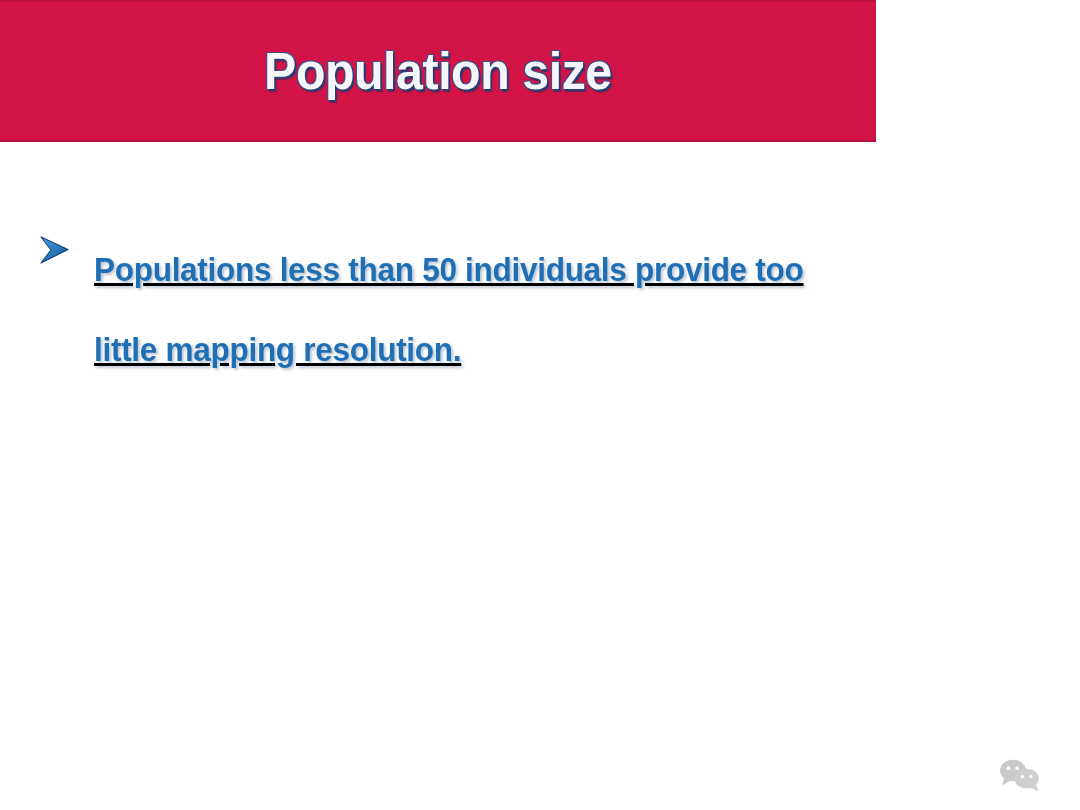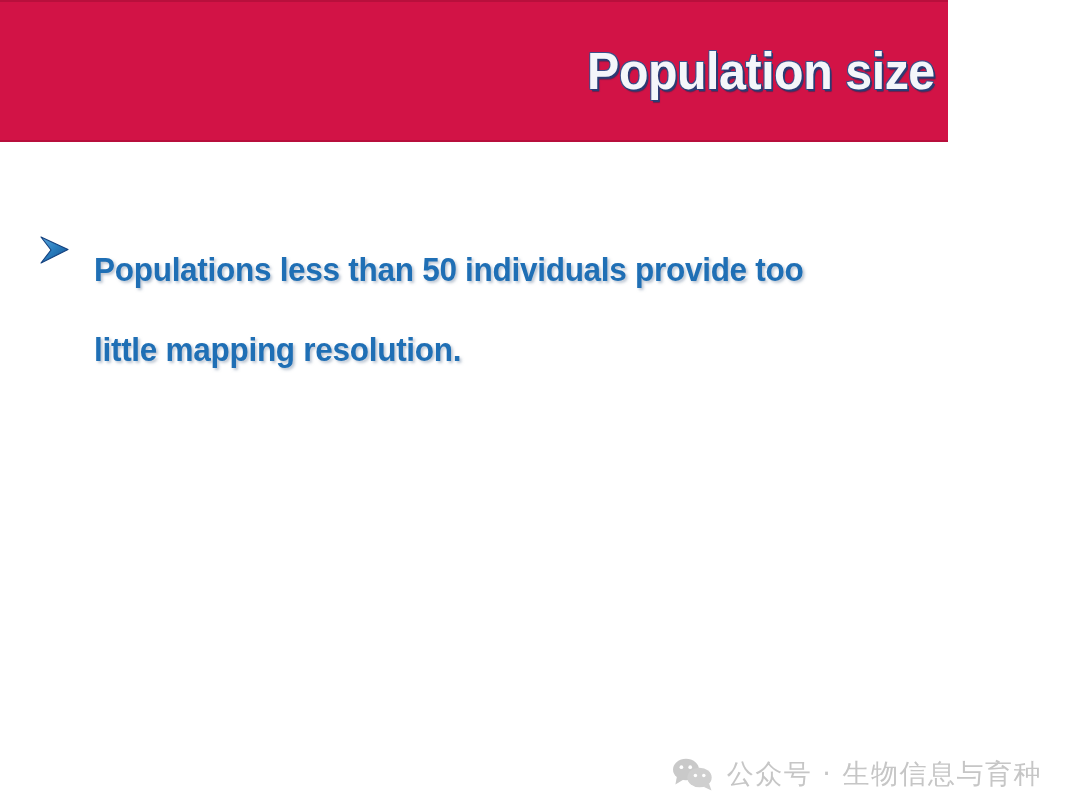--- a/index.html
+++ b/index.html
@@ -20,29 +20,29 @@
     width: 1080px;
     height: 810px;
     background: #ffffff;
   }
 
   
   .title-band {
     position: absolute;
     left: 0;
     top: 0;
-    width: 948px;
+    width: 876px;
     height: 142px;
     background: #d21346;
     border-top: 2px solid #b80f3c;
     border-bottom: 2px solid #b80f3c;
     box-sizing: border-box;
     display: flex;
     align-items: center;
-    justify-content: flex-end;
+    justify-content: center;
   }
   .title-text {
     font-family: "Liberation Sans", sans-serif;
     font-size: 52px;
     font-weight: bold;
     color: #f4f6fa;
     letter-spacing: -0.5px;
     transform: scaleX(0.93);
     transform-origin: center;
     white-space: nowrap;
@@ -68,20 +68,21 @@
     position: absolute;
     left: 38px;
     top: 88px;
     width: 1010px;
   }
 
   .bullet-item {
     display: flex;
     align-items: flex-start;
     margin-bottom: 66px;
+    text-decoration: underline;
   }
   .bullet-item:last-child {
     margin-bottom: 0;
   }
 
   .bullet-marker {
     flex: 0 0 auto;
     width: 56px;
     padding-top: 4px;
     line-height: 1;
@@ -196,17 +197,16 @@
           <circle cx="19.2" cy="10.2" r="1.85" fill="#ffffff"></circle>
 
           <g fill="#cfcfcf">
             <ellipse cx="28.5" cy="20.5" rx="12.2" ry="9.8"></ellipse>
             <path d="M38 26.5 L40.5 33.5 L32.5 29.8 Z"></path>
           </g>
           <circle cx="24.4" cy="18.4" r="1.75" fill="#ffffff"></circle>
           <circle cx="32.8" cy="18.4" r="1.75" fill="#ffffff"></circle>
         </svg>
       </span>
-      <span class="watermark-text">公众号 · 生物信息与育种</span>
     </div>
 
   </div>
 </div>
 
 </body></html>

